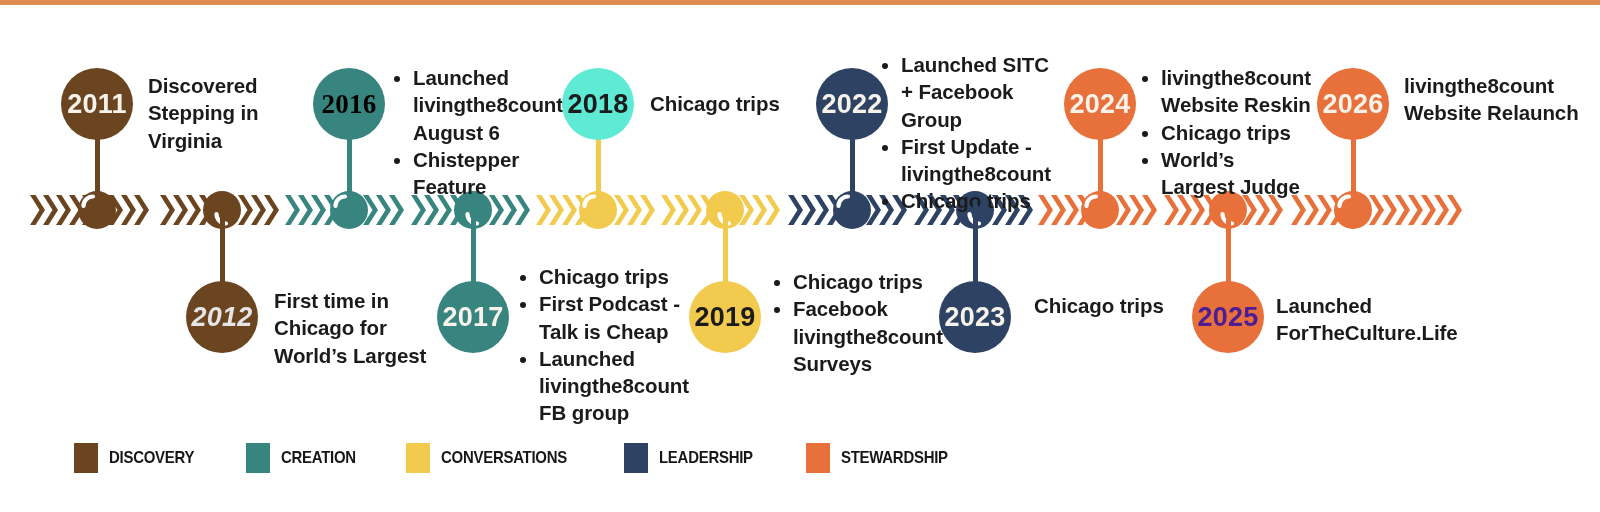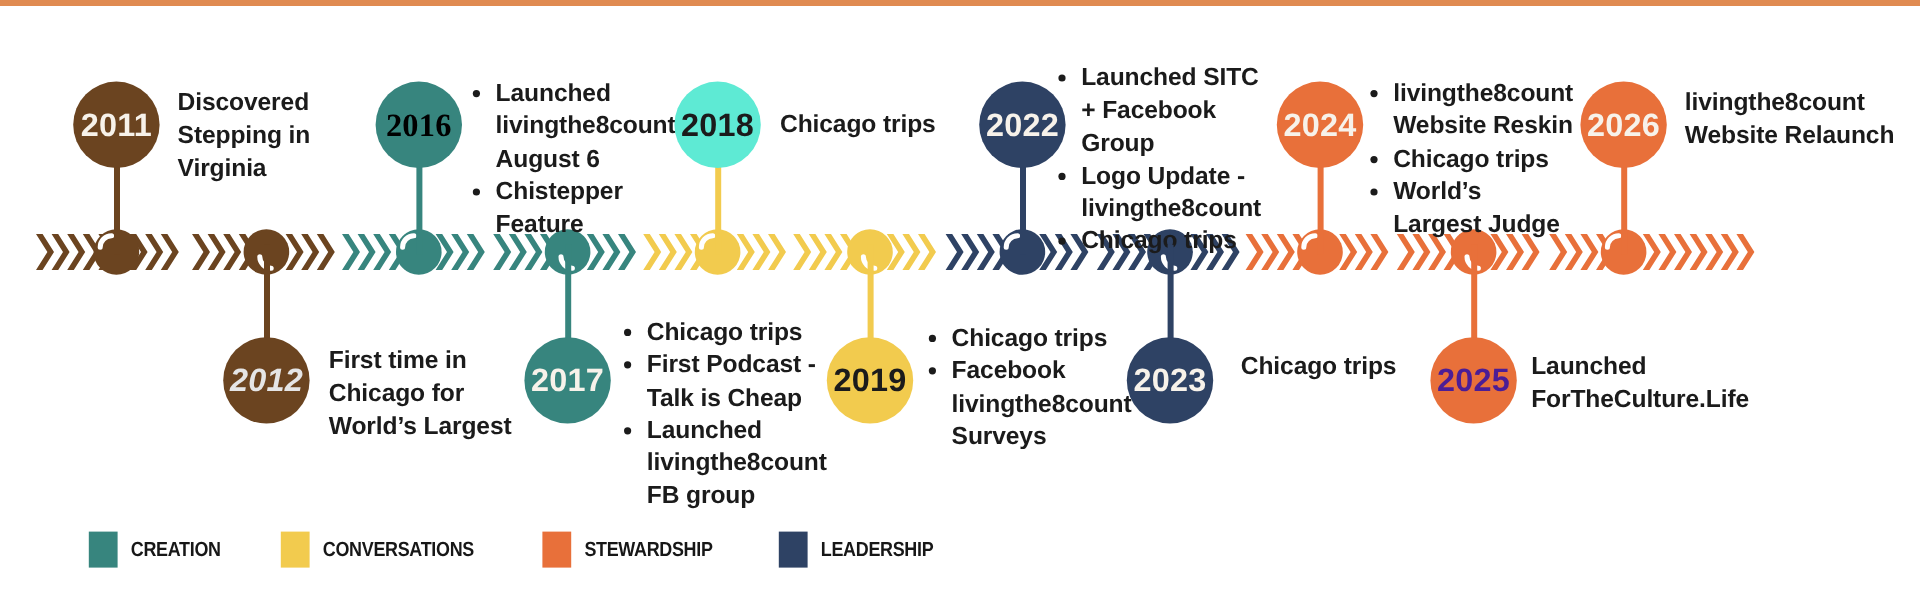--- a/index.html
+++ b/index.html
@@ -337,21 +337,21 @@
           <li>Facebook livingthe8count Surveys</li>
         </ul>
       </div>
       <div class="stem" style="background: rgb(46, 66, 100); left: 849.5px; top: 136px; height: 76px;"></div>
       <div class="node" style="width: 72px; height: 72px; left: 816px; top: 68px; background: rgb(46, 66, 100);">
         <span class="node-year" style="color: rgb(247, 242, 234);">2022</span>
       </div>
       <div class="desc" style="left: 880px; top: 51px; width: 175px;">
         <ul>
           <li>Launched SITC + Facebook Group</li>
-          <li>Logo Update - livingthe8count</li>
+          <li>First Update - livingthe8count</li>
           <li>Chicago trips</li>
         </ul>
       </div>
       <div class="stem" style="background: rgb(46, 66, 100); left: 972.5px; top: 204px; height: 81px;"></div>
       <div class="node" style="width: 72px; height: 72px; left: 939px; top: 281px; background: rgb(46, 66, 100);">
         <span class="node-year" style="color: rgb(247, 242, 234);">2023</span>
       </div>
       <div class="desc" style="left: 1034px; top: 292px; width: 160px;">
         <span class="plain">Chicago trips</span>
       </div>
@@ -377,30 +377,34 @@
       <div class="node" style="width: 72px; height: 72px; left: 1317px; top: 68px; background: rgb(232, 112, 58);">
         <span class="node-year" style="color: rgb(247, 242, 234);">2026</span>
       </div>
       <div class="desc" style="left: 1404px; top: 72px; width: 180px;">
         <span class="plain">livingthe8count Website Relaunch</span>
       </div>
     </div>
 
   <div id="legend">
       <div class="legend-item">
+        <span class="legend-swatch" style="background: rgb(107, 68, 32);"></span>
+        <span class="legend-label">DISCOVERY</span>
+      </div>
+      <div class="legend-item">
         <span class="legend-swatch" style="background: rgb(55, 133, 126);"></span>
         <span class="legend-label">CREATION</span>
       </div>
       <div class="legend-item">
         <span class="legend-swatch" style="background: rgb(242, 203, 78);"></span>
         <span class="legend-label">CONVERSATIONS</span>
       </div>
       <div class="legend-item">
+        <span class="legend-swatch" style="background: rgb(46, 66, 100);"></span>
+        <span class="legend-label">LEADERSHIP</span>
+      </div>
+      <div class="legend-item">
         <span class="legend-swatch" style="background: rgb(232, 112, 58);"></span>
         <span class="legend-label">STEWARDSHIP</span>
       </div>
-      <div class="legend-item">
-        <span class="legend-swatch" style="background: rgb(46, 66, 100);"></span>
-        <span class="legend-label">LEADERSHIP</span>
-      </div>
     </div>
 
 </div>
 
 </body></html>

